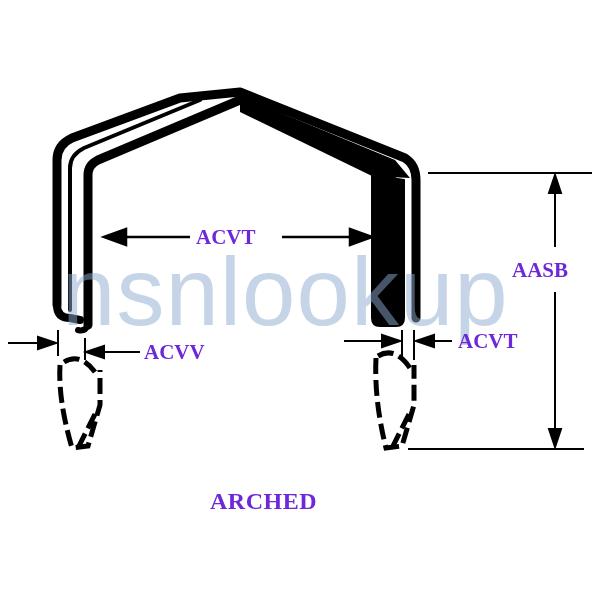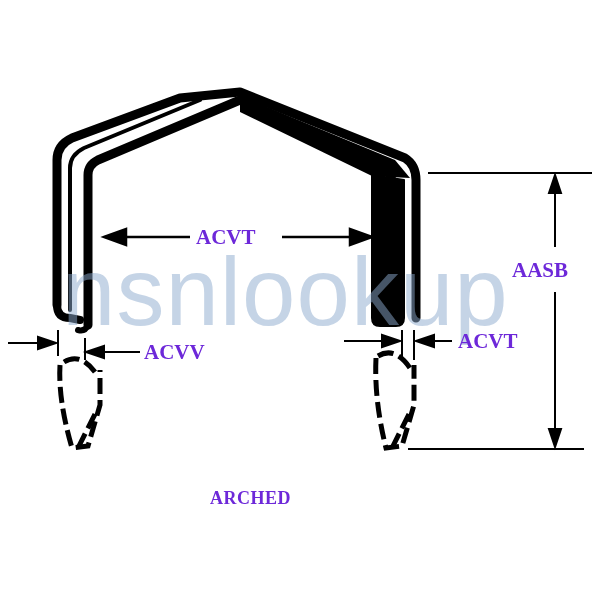--- a/index.html
+++ b/index.html
@@ -1,20 +1,20 @@
 <!DOCTYPE html>
 <html><head>
 <meta charset="utf-8">
 <style>
   html, body { margin: 0; padding: 0; background: #ffffff; }
   body { width: 600px; height: 600px; position: relative; overflow: hidden; font-family: "Liberation Sans", sans-serif; }
   #diagram { position: absolute; left: 0; top: 0; width: 600px; height: 600px; }
   .lbl { position: absolute; font-family: Liberation Serif, serif; font-weight: bold; color: #6d28d9; white-space: nowrap; line-height: 1; }
   .dim { font-size: 21px; }
-  .caption { font-size: 18px; letter-spacing: 0.5px; }
+  .caption { font-size: 24px; letter-spacing: 0.5px; }
   .watermark { position: absolute; left: 62px; top: 244px; font-family: "Liberation Sans", sans-serif; font-size: 96px; color: rgba(140,170,205,0.5); letter-spacing: 1px; line-height: 1; pointer-events: none; }
 </style>
 </head>
 <body>
 
 <div id="diagram">
   <svg width="600" height="600" viewBox="0 0 600 600">
 
     <g fill="none" stroke="#000" stroke-linejoin="round" stroke-linecap="round">
       <path d="M57 305 L57 160 Q57 145 72 138 L180 98 L240 92 L405 158 Q416 165 416 180 L416 318" stroke-width="9"></path>

